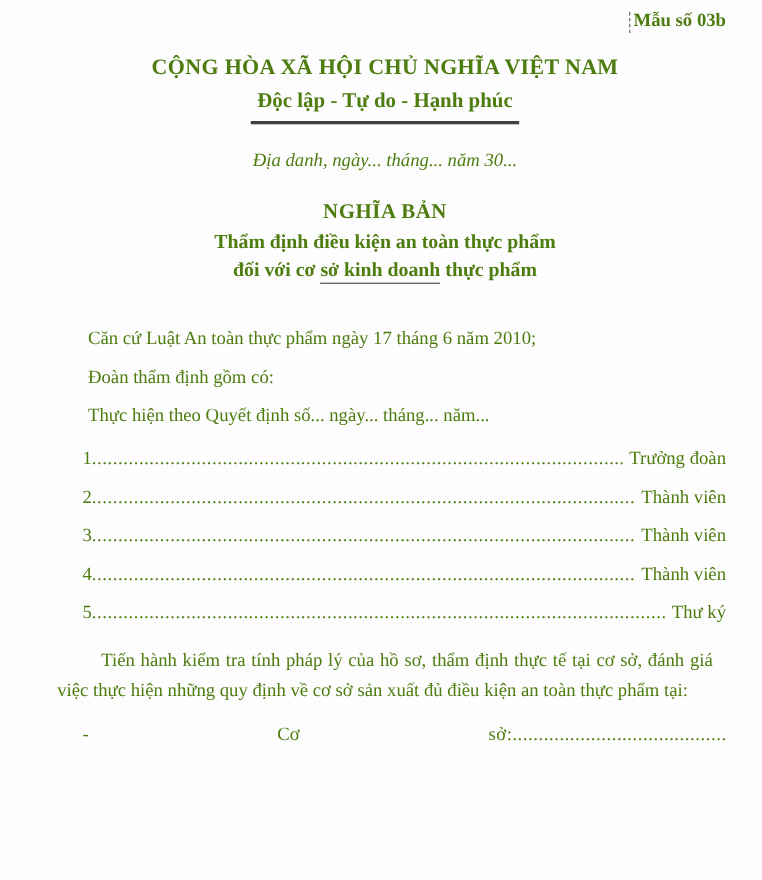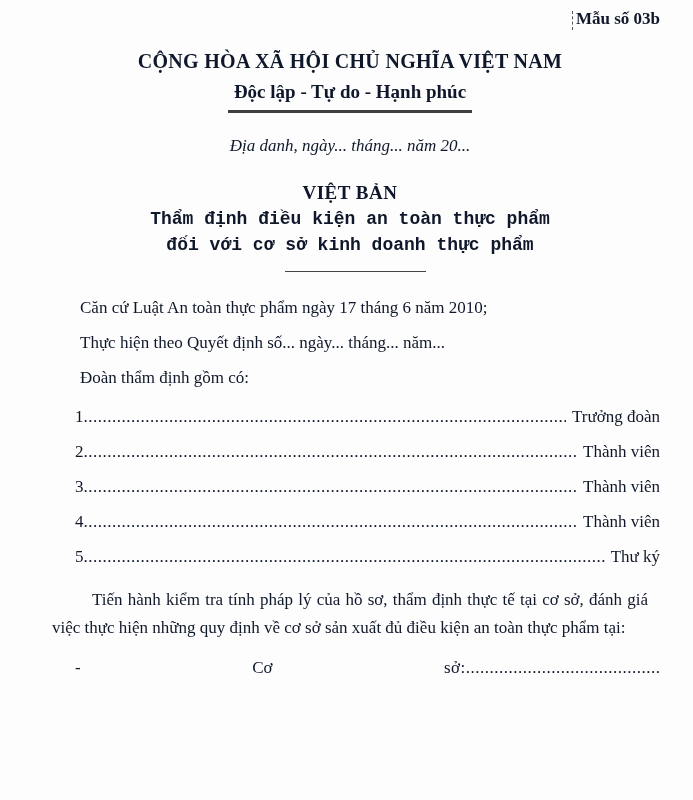--- a/index.html
+++ b/index.html
@@ -7,21 +7,21 @@
     padding: 0;
     background: #fdfdfd;
   }
   .page {
     position: relative;
     width: 693px;
     height: 800px;
     box-sizing: border-box;
     padding: 6px 33px 0 40px;
     background: #fdfdfd;
-    color: #0f172a;
+    color: #4d7c0f;
     font-family: "Liberation Serif", "DejaVu Serif", serif;
     overflow: hidden;
   }
 
   
   .form-label-row {
     text-align: right;
     height: 26px;
     line-height: 26px;
   }
@@ -66,23 +66,22 @@
   .doc-type {
     font-weight: bold;
     font-size: 19px;
     letter-spacing: 0.5px;
     line-height: 27px;
   }
   .subtitle {
     font-weight: bold;
     font-size: 18px;
     line-height: 26px;
-    font-family: Liberation Mono, monospace;
-  }
-  .u-seg { border-bottom: 1px solid #444; padding-bottom: 16px; }
+  }
+  .u-seg { border-bottom: 1px solid #444; padding-bottom: 2px; }
 
   
   .body-text { margin-top: 36px; }
   .body-text p {
     margin: 0 0 7px 0;
     font-size: 17px;
     line-height: 28px;
     text-align: justify;
     text-indent: 40px;
   }
@@ -141,35 +140,35 @@
 
   <div class="form-label-row">
     <span class="caret"></span><span class="form-label">Mẫu số 03b</span>
   </div>
 
   <div class="header">
     <div class="national">CỘNG HÒA XÃ HỘI CHỦ NGHĨA VIỆT NAM</div>
     <div class="motto-wrap">
       <span class="motto">Độc lập - Tự do - Hạnh phúc</span>
     </div>
-    <div class="dateline">Địa danh, ngày... tháng... năm 20...</div>
+    <div class="dateline">Địa danh, ngày... tháng... năm 30...</div>
   </div>
 
   <div class="doc-title">
-    <div class="doc-type">VIỆT BẢN</div>
+    <div class="doc-type">NGHĨA BẢN</div>
     <div class="subtitle">Thẩm định điều kiện an toàn thực phẩm</div>
     <div class="subtitle">
       <span>đối với cơ </span><span class="u-seg">sở kinh doanh</span><span> thực phẩm</span>
     </div>
   </div>
 
   <div class="body-text">
     <p>Căn cứ Luật An toàn thực phẩm ngày 17 tháng 6 năm 2010;</p>
+    <p>Đoàn thẩm định gồm có:</p>
     <p>Thực hiện theo Quyết định số... ngày... tháng... năm...</p>
-    <p>Đoàn thẩm định gồm có:</p>
   </div>
 
   <div class="team-list">
 
     <div class="member-row">
       <span class="member-num">1</span>
       <span class="dots">................................................................................................................................................................</span>
       <span class="member-role">Trưởng đoàn</span>
     </div>
 

